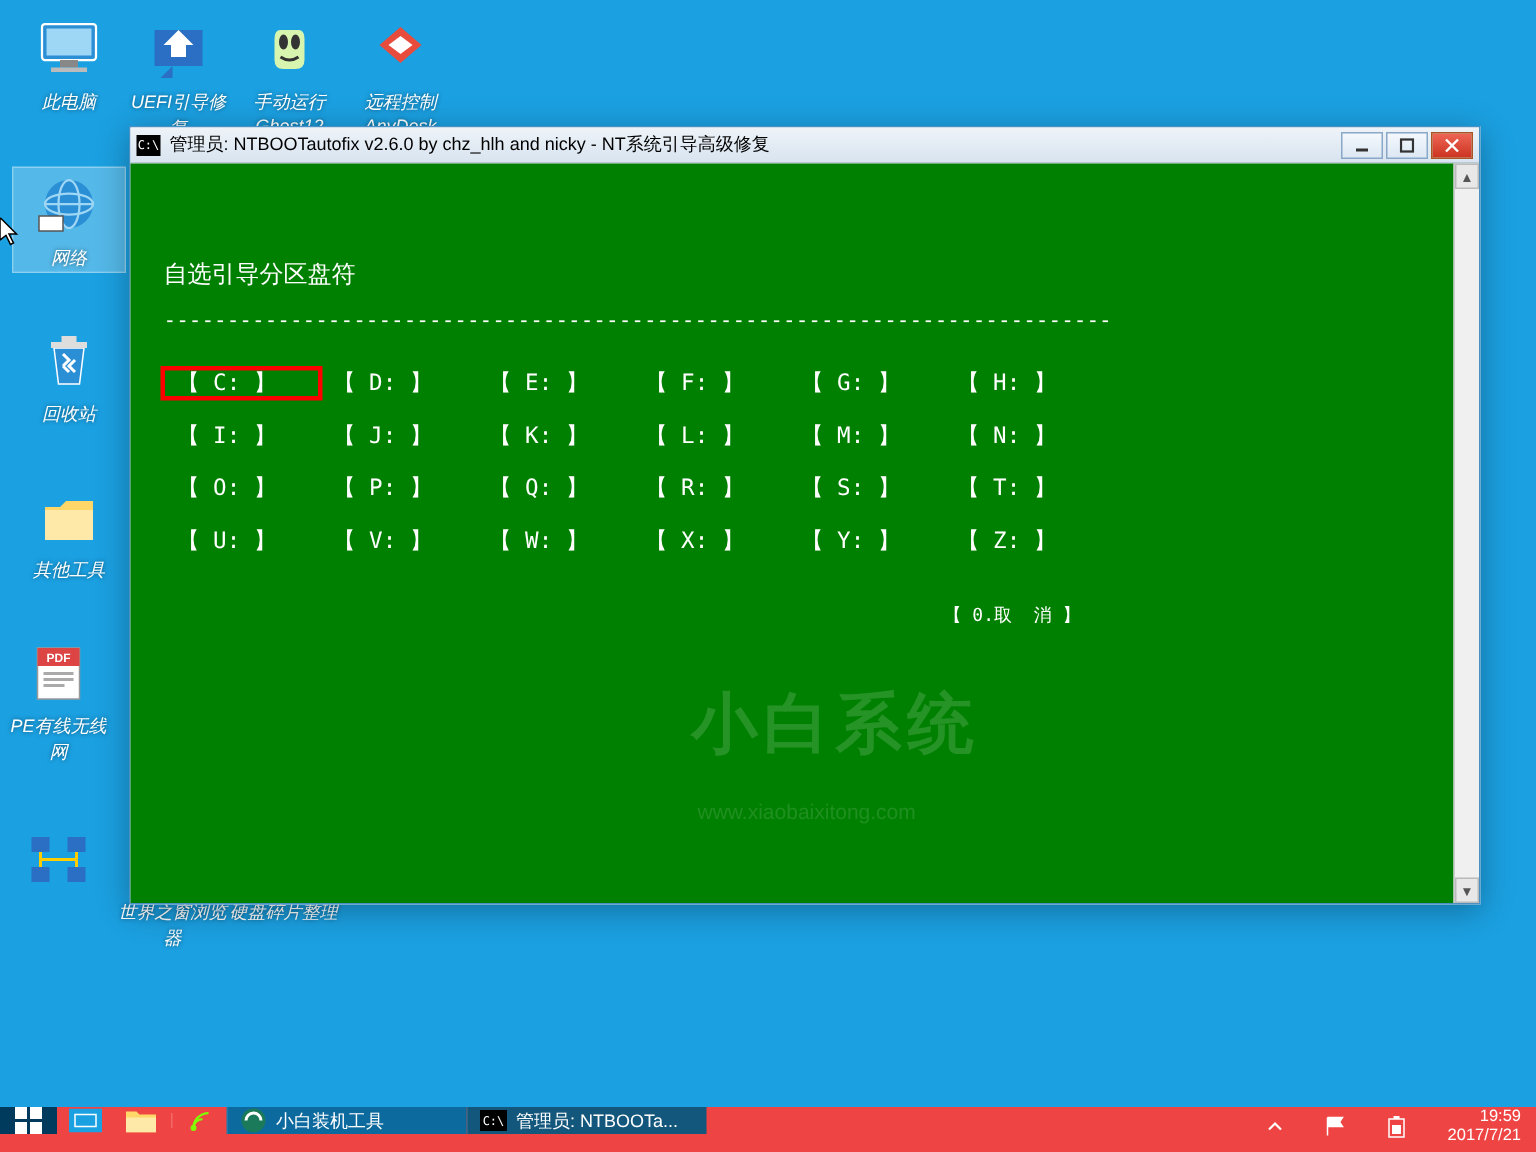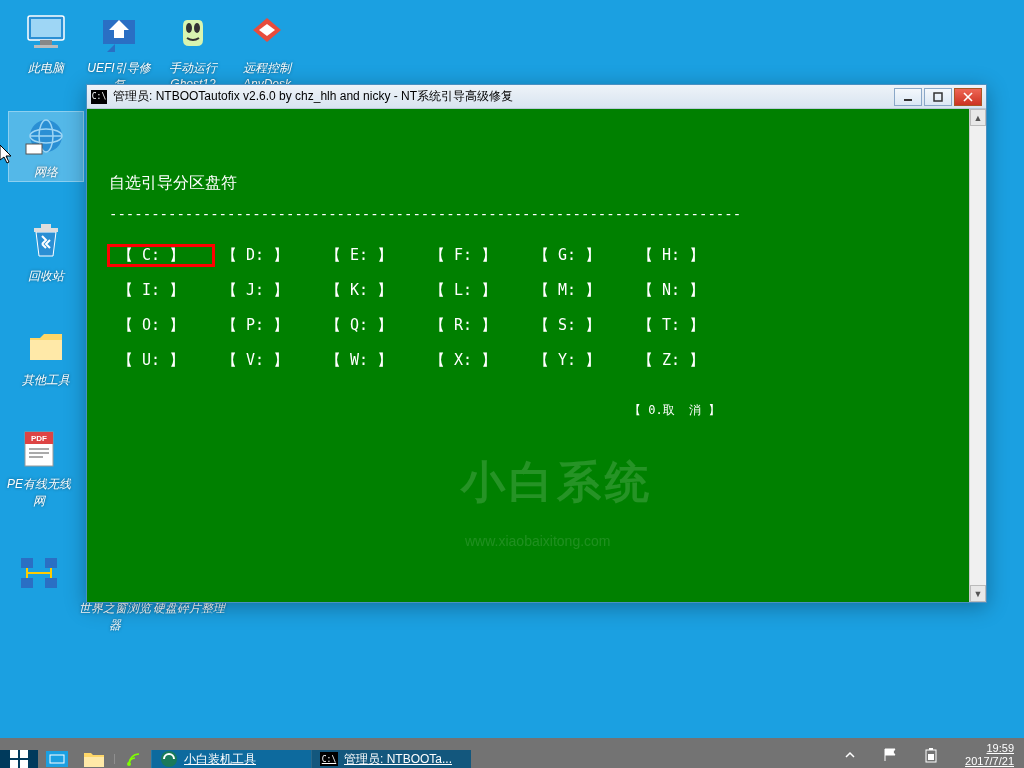--- a/index.html
+++ b/index.html
@@ -25,21 +25,21 @@
 .sbot { position: absolute; bottom: 0; left: 0; right: 0; }
 .terminal { position: absolute; left: 0; right: 17px; top: 0; bottom: 0; padding: 64px 0 0 22px; color: #fff; font-family: "SimSun","NSimSun",monospace; font-size: 16px; }
 .theading { margin-bottom: 12px; }
 .separator { color: #fff; letter-spacing: 0; margin-bottom: 24px; white-space: nowrap; overflow: hidden; font-size: 14px;}
 .drive-grid { display: grid; grid-template-columns: repeat(6, 104px); row-gap: 16px; column-gap: 0; }
 .drive { font-family: "SimSun",monospace; font-size: 15px; cursor: pointer; white-space: pre; }
 .drive.hl { outline: 3px solid #ff0000; outline-offset: -1px; }
 .cancel-row { margin-top: 32px; padding-left: 520px; font-family: "SimSun",monospace; font-size: 12px; white-space: pre; }
 .watermark { position: absolute; top: 328px; left: 374px; color: rgba(255,255,255,.15); font-size: 44px; font-weight: bold; letter-spacing: 4px; pointer-events: none; margin-top: 16px; }
 .watermark2 { position: absolute; top: 396px; left: 378px; color: rgba(255,255,255,.12); font-size: 14px; pointer-events: none; margin-top: 28px; }
-.taskbar { position: absolute; left: 0; right: 0; bottom: 0; height: 30px; background: #737373; display: flex; align-items: flex-end; color: #fff; font-size: 12px; text-decoration: underline; }
+.taskbar { position: absolute; left: 0; right: 0; bottom: 0; height: 30px; background: #ef4444; display: flex; align-items: flex-start; color: #fff; font-size: 12px; }
 .tb-left { display: flex; align-items: stretch; }
 .tb-item { display: flex; align-items: center; padding: 0 8px; gap: 6px; cursor: pointer; }
 .tb-start { background: #003a5c; padding: 0 10px; }
 .tb-task { background: #0d6a9e; border-left: 1px solid rgba(255,255,255,.1); min-width: 160px; }
 .tb-task.active { background: #13577d; }
 .tb-divider { width: 1px; background: rgba(255,255,255,.2); margin: 4px 2px; }
 .tb-right { margin-left: auto; display: flex; align-items: center; padding: 0 10px; gap: 28px; }
 .clock { text-align: right; line-height: 13px; font-size: 11px; }
 .hidden-icons { position: absolute; color: rgba(0,80,0,.7); font-size: 12px; }
 </style>

